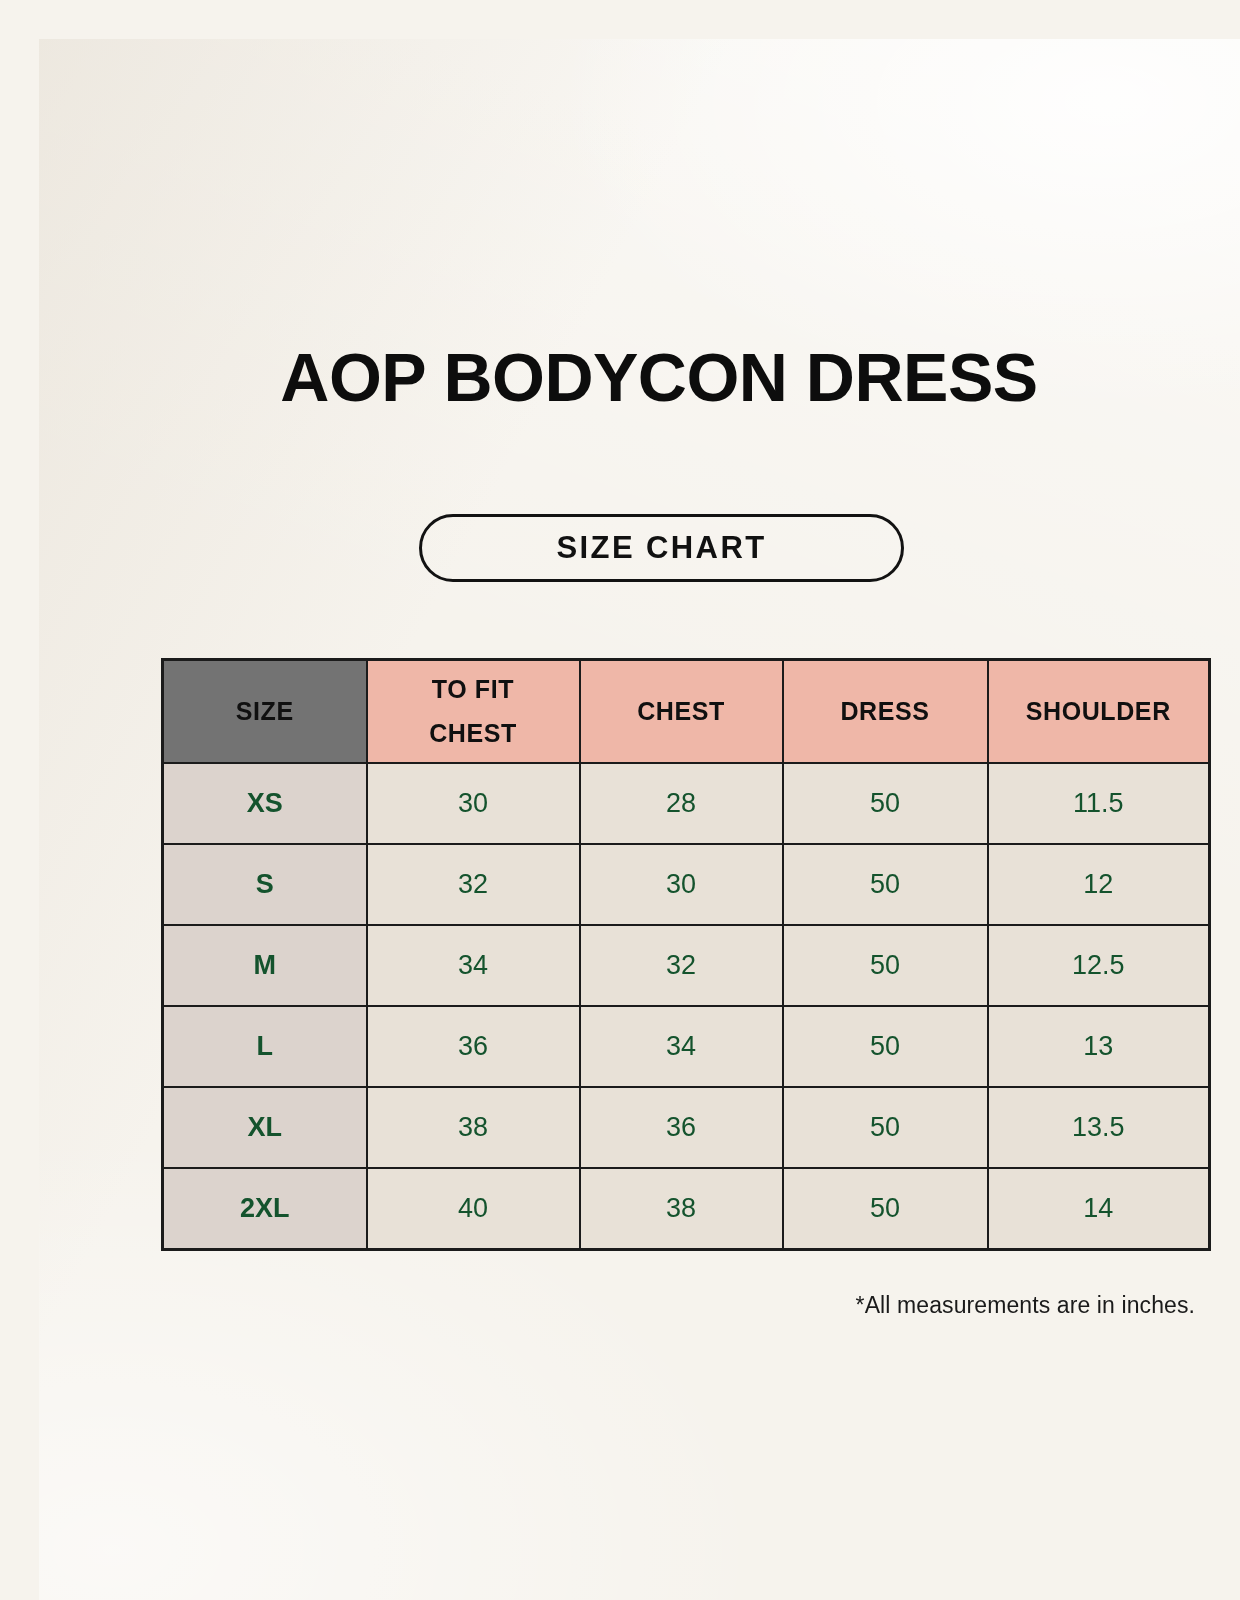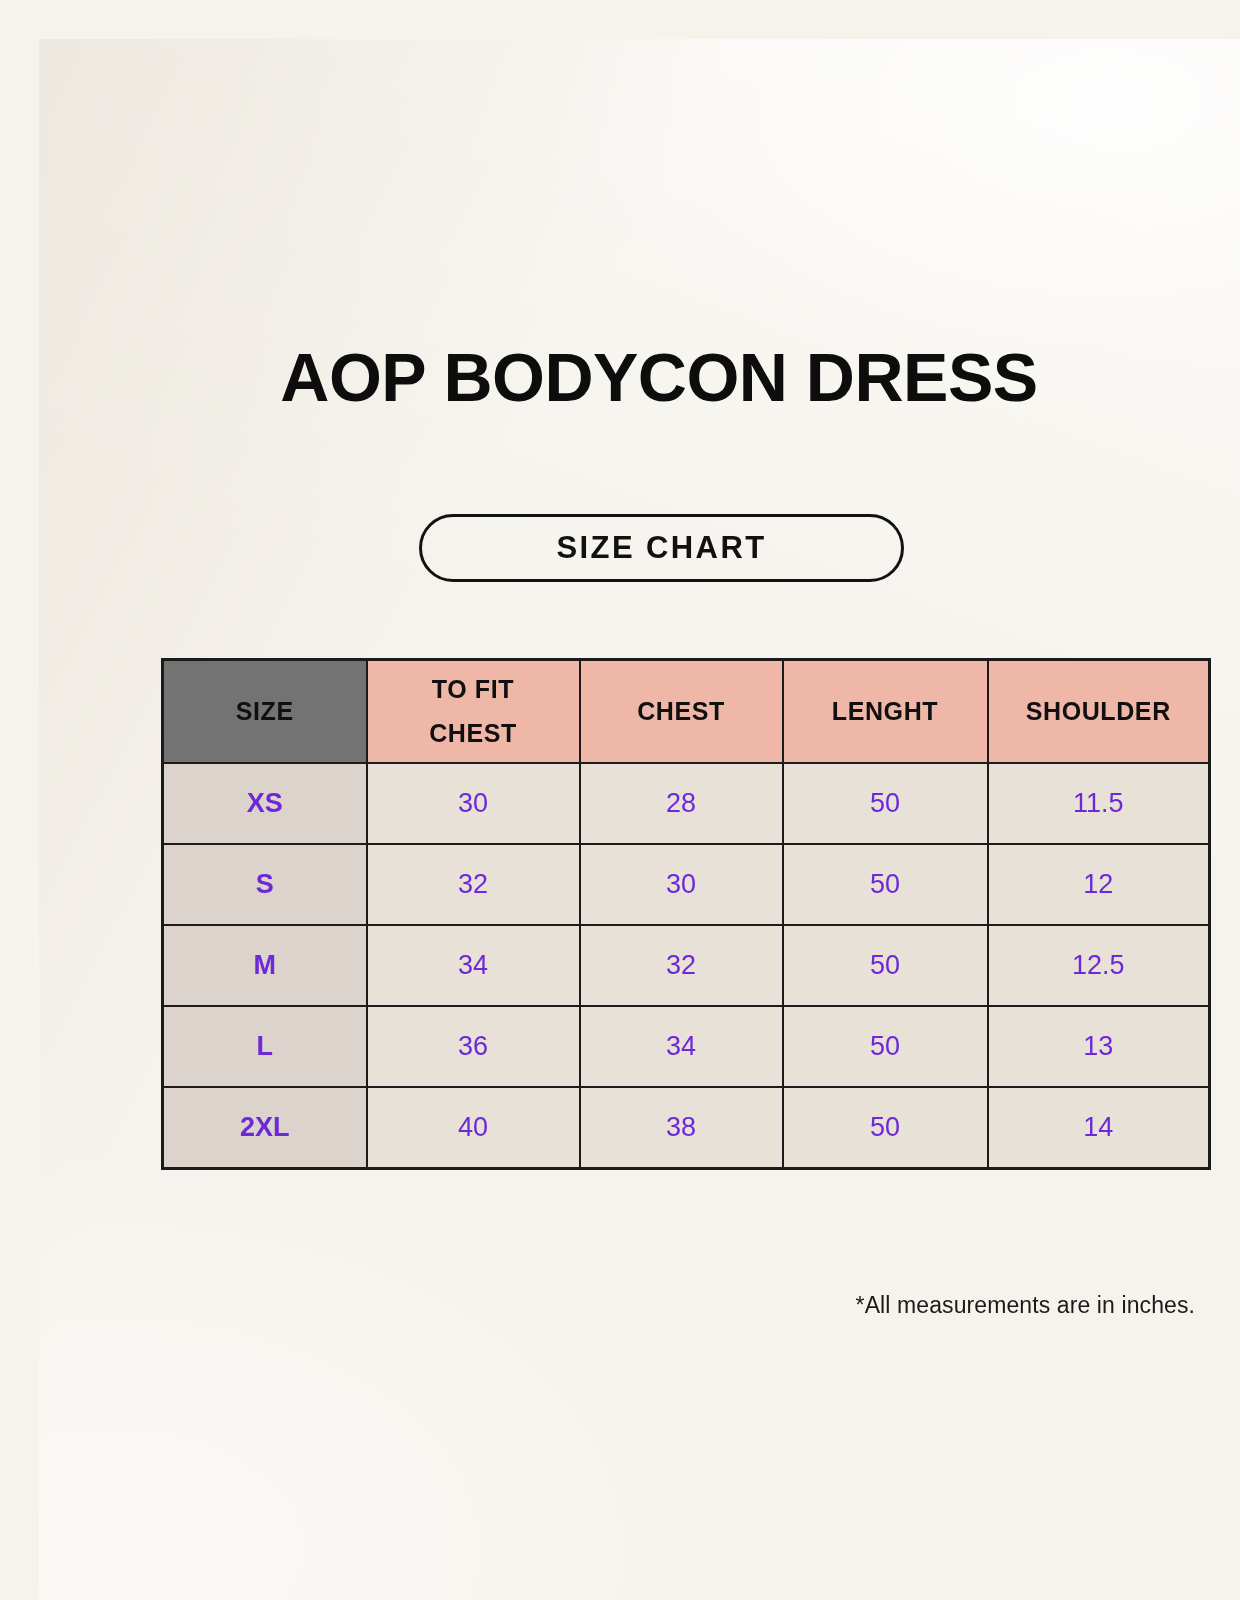--- a/index.html
+++ b/index.html
@@ -113,21 +113,21 @@
   }
   thead th.size-head {
     background: #737373;
   }
 
   
   tbody td {
     height: 81px;
     font-size: 27px;
     font-weight: 400;
-    color: #6d28d9;
+    color: #14532d;
     background: #e8e1d7;
   }
   tbody td.size-cell {
     background: #dcd3cd;
     font-weight: 700;
     font-size: 27px;
   }
 
   
   .footnote {
@@ -165,21 +165,21 @@
         <col class="c-shoulder">
       </colgroup>
       <thead>
         <tr>
           <th class="size-head">SIZE</th>
           <th>
             <div>TO FIT</div>
             <div>CHEST</div>
           </th>
           <th>CHEST</th>
-          <th>LENGHT</th>
+          <th>DRESS</th>
           <th>SHOULDER</th>
         </tr>
       </thead>
       <tbody>
         <tr>
           <td class="size-cell">XS</td>
           <td>30</td>
           <td>28</td>
           <td>50</td>
           <td>11.5</td>
@@ -199,20 +199,27 @@
           <td>12.5</td>
         </tr>
         <tr>
           <td class="size-cell">L</td>
           <td>36</td>
           <td>34</td>
           <td>50</td>
           <td>13</td>
         </tr>
         <tr>
+          <td class="size-cell">XL</td>
+          <td>38</td>
+          <td>36</td>
+          <td>50</td>
+          <td>13.5</td>
+        </tr>
+        <tr>
           <td class="size-cell">2XL</td>
           <td>40</td>
           <td>38</td>
           <td>50</td>
           <td>14</td>
         </tr>
       </tbody>
     </table>
   </div>
 

